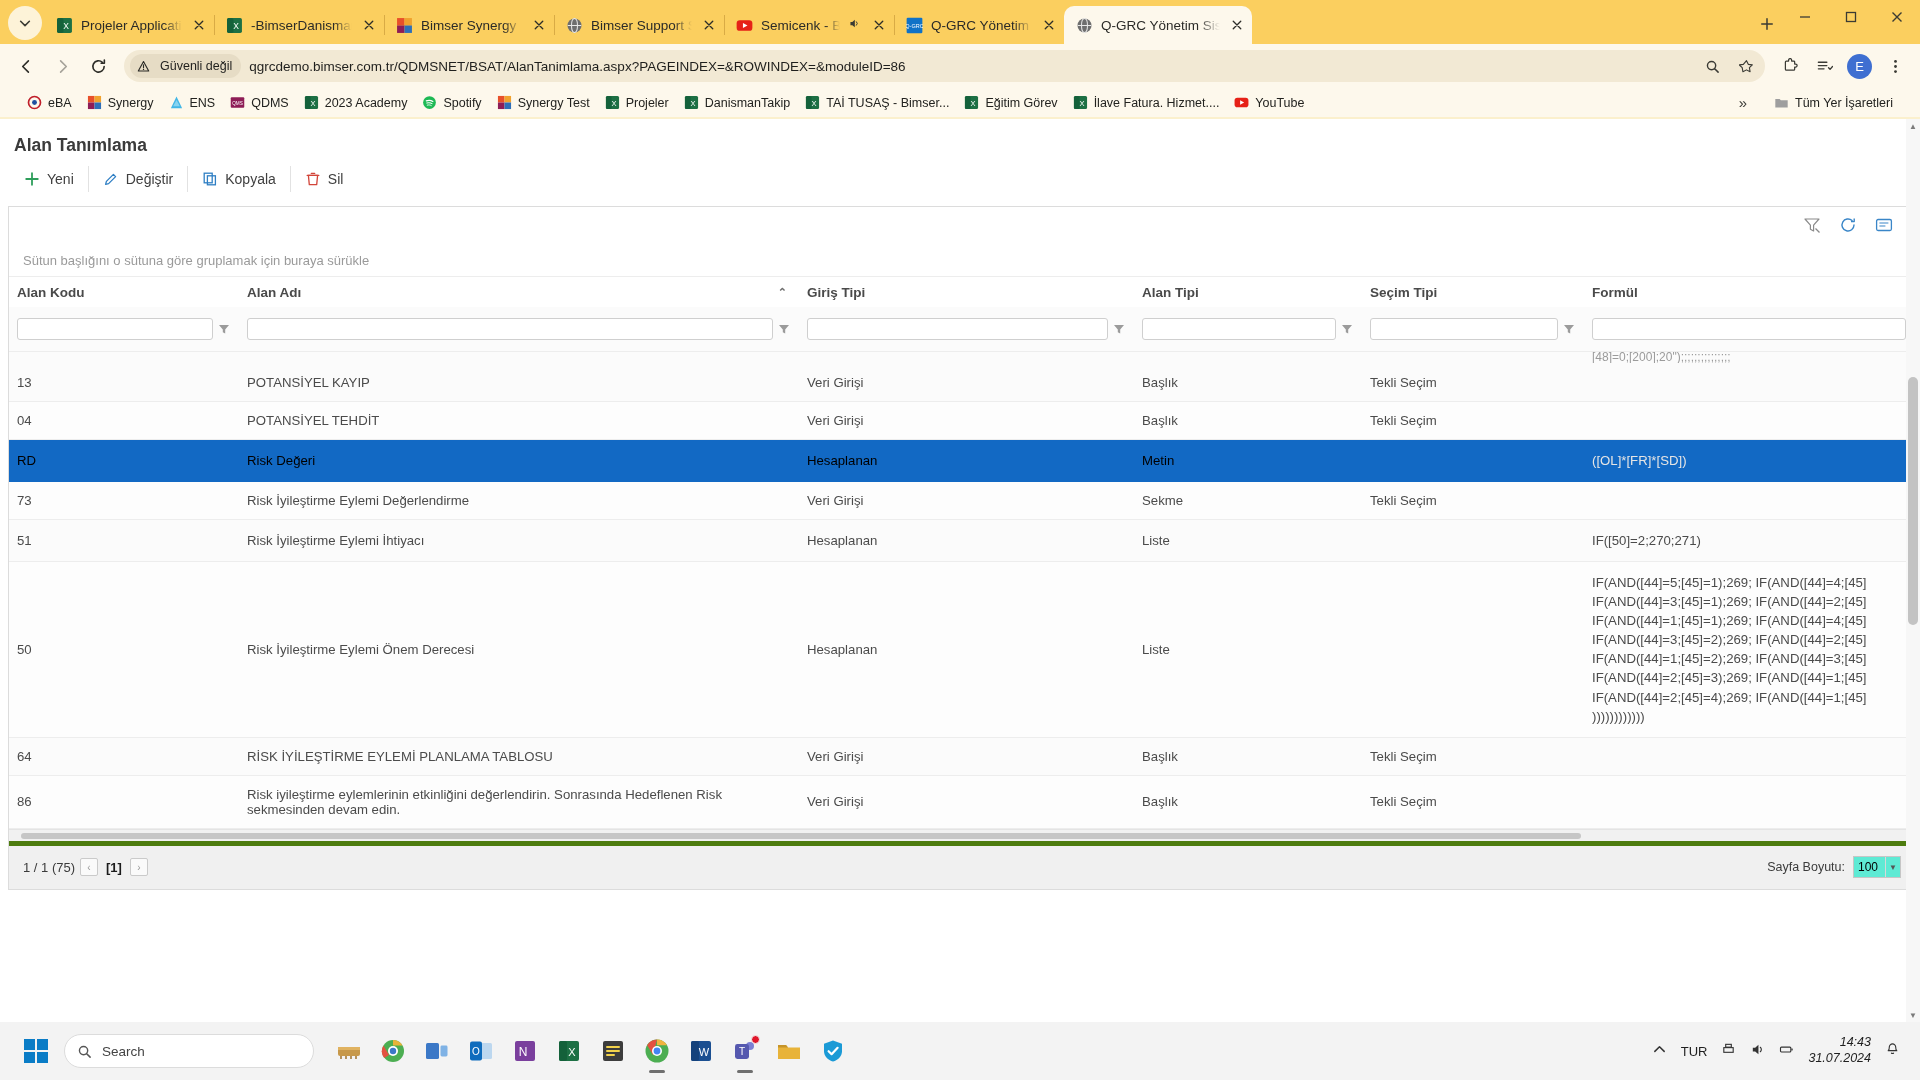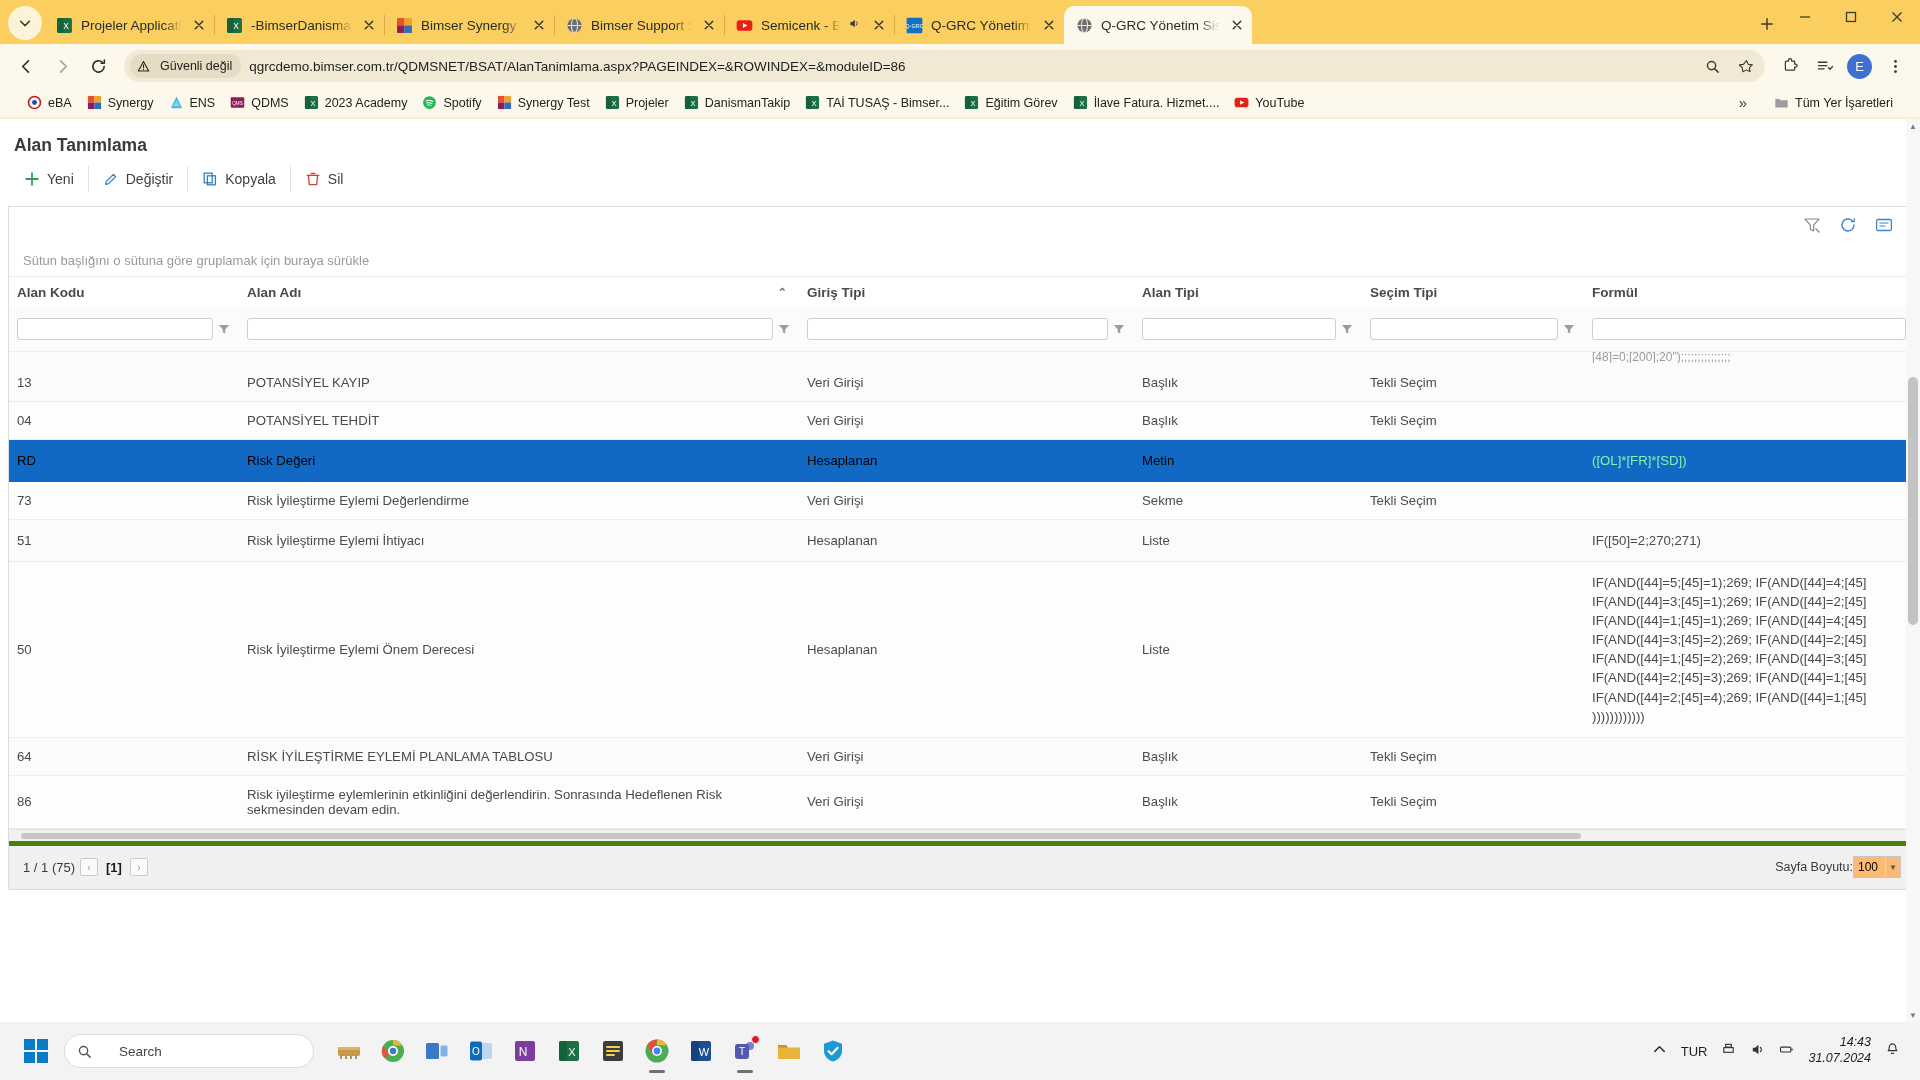--- a/index.html
+++ b/index.html
@@ -113,46 +113,46 @@
   }
   .fbox .funnel { width:14px; height:14px; flex:0 0 14px; }
 
   table.grid td {
     font-size:13.2px; color:#4b4b4b; padding:11px 8px; vertical-align:middle;
     border-bottom:1px solid #ededed; background:#fbfbfb;
   }
   tr.datarow:nth-child(odd) td { background:#fdfdfd; }
   tr.datarow.selected td { background:#1269c4; color:#000000; border-bottom:1px solid #1269c4; }
   td.formula { font-size:12px; color:#5a5a5a; line-height:1.45; white-space:pre-line; padding-top:9px; padding-bottom:9px;}
-  tr.datarow.selected td.formula{ color:#86efac; }
+  tr.datarow.selected td.formula{ color:#e5e5e5; }
   td.clipped { overflow:hidden; }
   .topclip { font-size:12px; color:#9b9b9b; overflow:hidden; height:11px; line-height:11px; }
 
   .hscroll { height:12px; background:#f1f1f1; border-top:1px solid #e4e4e4; position:relative; }
   .hscroll .thumb { position:absolute; left:12px; top:3px; height:6px; width:1560px; background:#c6c6c6; border-radius:3px; }
 
   .pager { height:48px; display:flex; align-items:center; padding:0 10px 0 14px; background:#f0f0f0; border-top:5px solid #4d7c0f; }
   .pager .ptext { font-size:13px; color:#3b3b3b; }
   .pgbtn { width:18px; height:18px; border:1px solid #cacaca; border-radius:2px; background:#fafafa; display:flex; align-items:center; justify-content:center; font-size:10px; color:#9a9a9a; margin:0 5px; cursor:pointer;}
   .pgnum { font-size:13px; font-weight:bold; color:#1b1b1b; margin:0 3px; }
-  .pager .right { margin-left:auto; display:flex; align-items:center; }
+  .pager .right { margin-left:auto; display:flex; align-items:center; gap:8px; }
   .pager .right .lbl { font-size:12.5px; color:#3b3b3b; }
-  .sizesel { width:48px; height:21px; border:1px solid #c6c6c6; background:#fdba74; font-size:12px; display:flex; align-items:center; padding:10px 4px; position:relative; }
+  .sizesel { width:48px; height:21px; border:1px solid #c6c6c6; background:#5eead4; font-size:12px; display:flex; align-items:center; padding:10px 4px; position:relative; }
   .sizesel .arrowbx{ position:absolute; right:0; top:0; bottom:0; width:15px; border-left:1px solid #d8d8d8; display:flex; align-items:center; justify-content:center; font-size:8px; color:#555;}
 
   .vscroll { position:absolute; right:0; top:0; width:14px; height:903px; background:#f7f7f7; }
   .vscroll .vthumb{ position:absolute; left:2px; top:258px; width:10px; height:248px; background:#c3c3c3; border-radius:5px; }
   .vscroll .varrow{ position:absolute; left:0; width:14px; height:14px; display:flex; align-items:center; justify-content:center; font-size:8px; color:#7b7b7b;}
 
   
   .taskbar { position:absolute; left:0; bottom:0; width:1920px; height:58px; background:#f3f3f3; display:flex; align-items:center; }
   .tb-left { display:flex; align-items:center; gap:6px; padding-left:14px; }
   .winlogo { width:24px; height:24px; display:grid; grid-template-columns:1fr 1fr; grid-template-rows:1fr 1fr; gap:2.5px; margin:0 10px; }
   .winlogo i { background:#0a7cc6; display:block; }
-  .searchpill { display:flex; align-items:center; gap:27px; width:250px; height:34px; background:#fff; border:1px solid #dcdcdc; border-radius:17px; padding:0 12px; }
+  .searchpill { display:flex; align-items:center; gap:10px; width:250px; height:34px; background:#fff; border:1px solid #dcdcdc; border-radius:17px; padding:0 12px; }
   .searchpill svg{ width:15px; height:15px; }
   .searchpill span{ font-size:13.5px; color:#444; }
   .tb-apps { display:flex; align-items:center; gap:10px; margin-left:12px; }
   .app { width:34px; height:34px; border-radius:5px; position:relative; display:flex; align-items:center; justify-content:center; cursor:pointer;}
   .app.running::after{ content:""; position:absolute; bottom:-5px; left:50%; transform:translateX(-50%); width:16px; height:3px; border-radius:2px; background:#6f6f6f; }
   .app .dot { position:absolute; top:1px; right:2px; width:9px; height:9px; border-radius:50%; background:#e0162b; border:1.5px solid #f3f3f3;}
   .tb-right { margin-left:auto; display:flex; align-items:center; gap:14px; padding-right:20px; }
   .tb-right svg{ width:15px; height:15px; }
   .tb-right .lang { font-size:13px; color:#1f1f1f; }
   .clock { text-align:right; line-height:1.25; font-size:12.5px; color:#1f1f1f;font-style:italic; }

